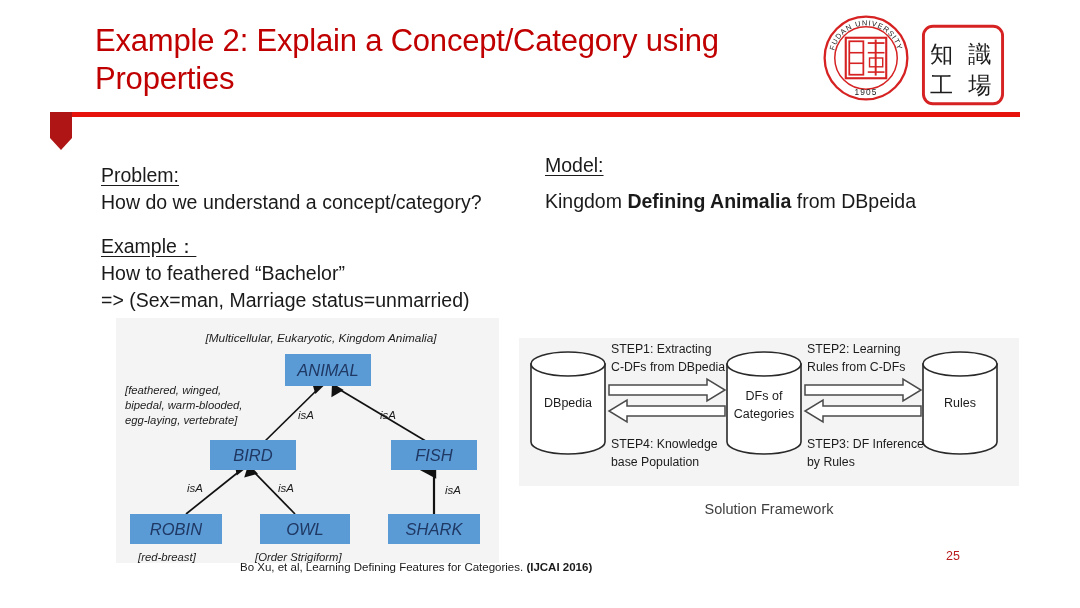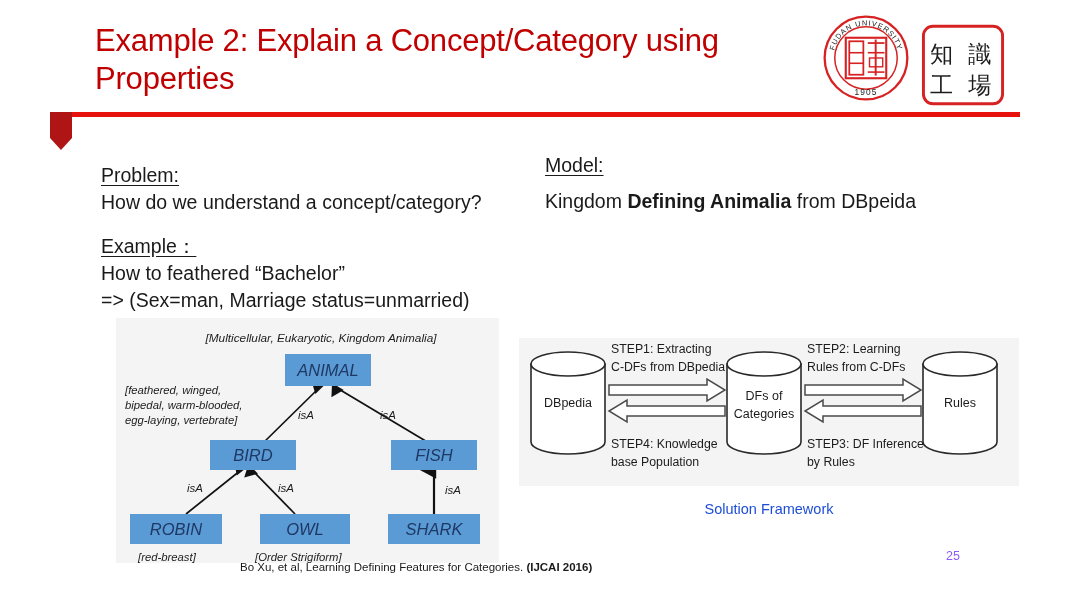--- a/index.html
+++ b/index.html
@@ -110,37 +110,37 @@
   .diagram-svg { display: block; }
 
   
   .framework-caption {
     position: absolute;
     left: 519px;
     top: 501px;
     width: 500px;
     text-align: center;
     font-size: 14.5px;
-    color: #1d4ed8;
+    color: #404040;
   }
   .citation {
     position: absolute;
     left: 240px;
     top: 561px;
     width: 620px;
     text-align: left;
     font-size: 11.5px;
     color: #1a1a1a;
   }
   .page-num {
     position: absolute;
     left: 946px;
     top: 549px;
     font-size: 12.5px;
-    color: #8b5cf6;
+    color: #b91c1c;
   }
 
   
   svg text {
     font-family: "Liberation Sans", sans-serif;
     fill: #1c1c1c;
   }
   .nodelabel {
     font-size: 16.5px;
     fill: #1F3864;

